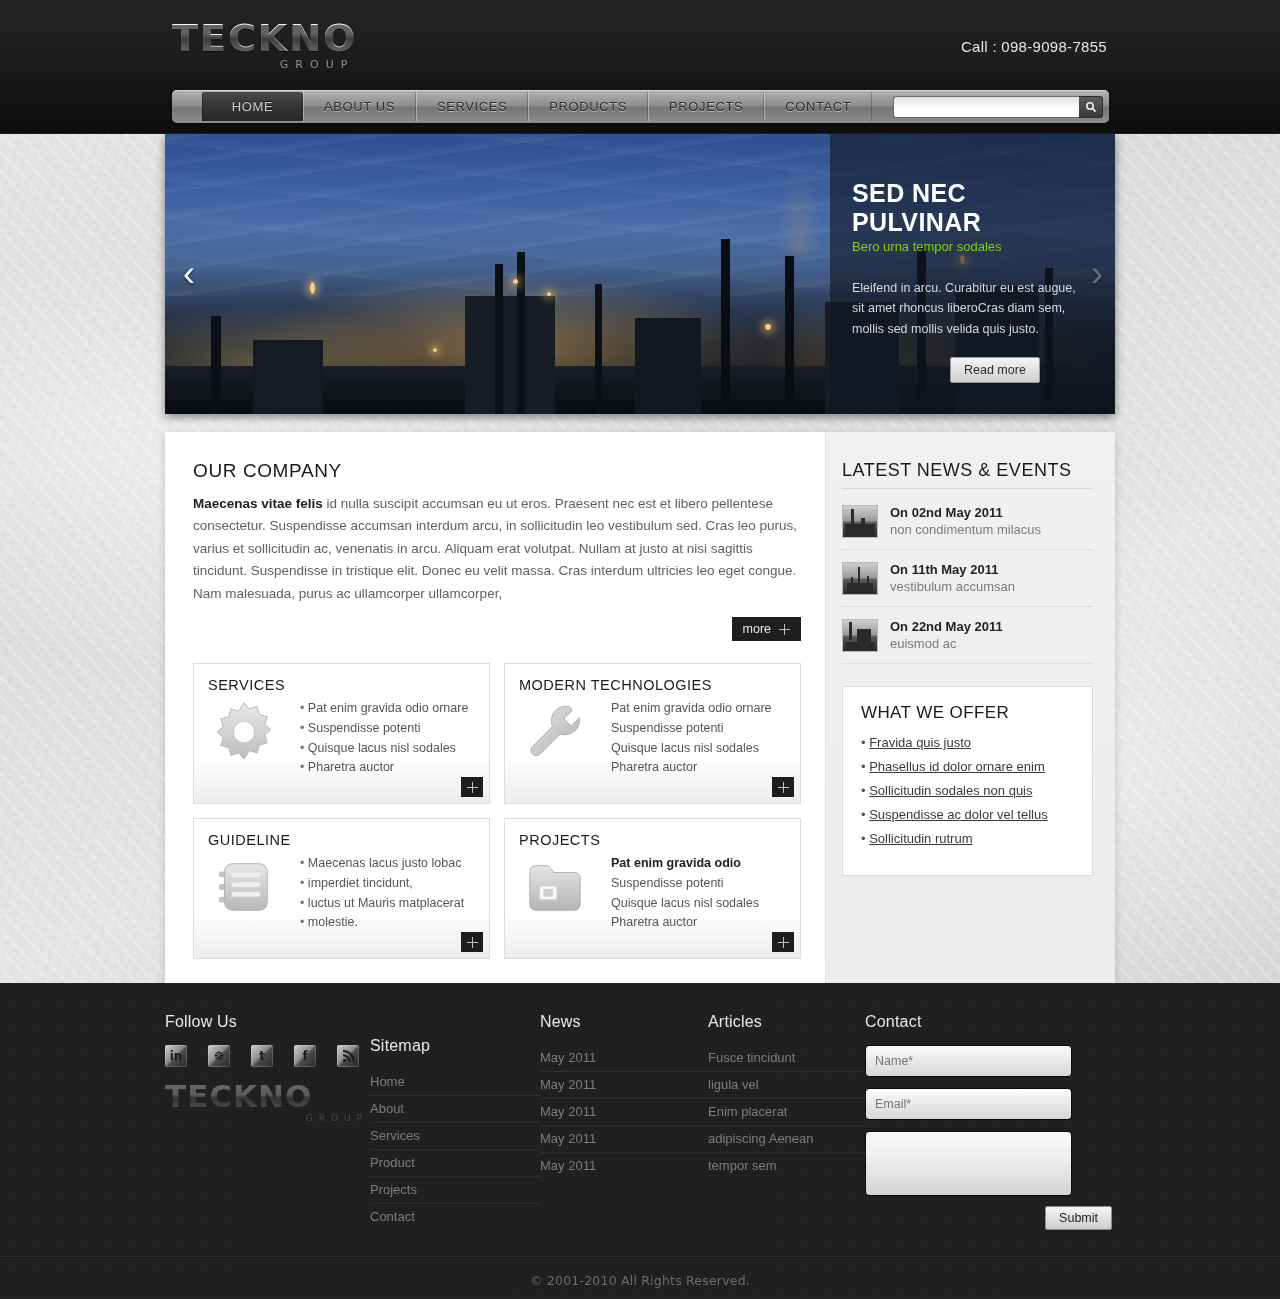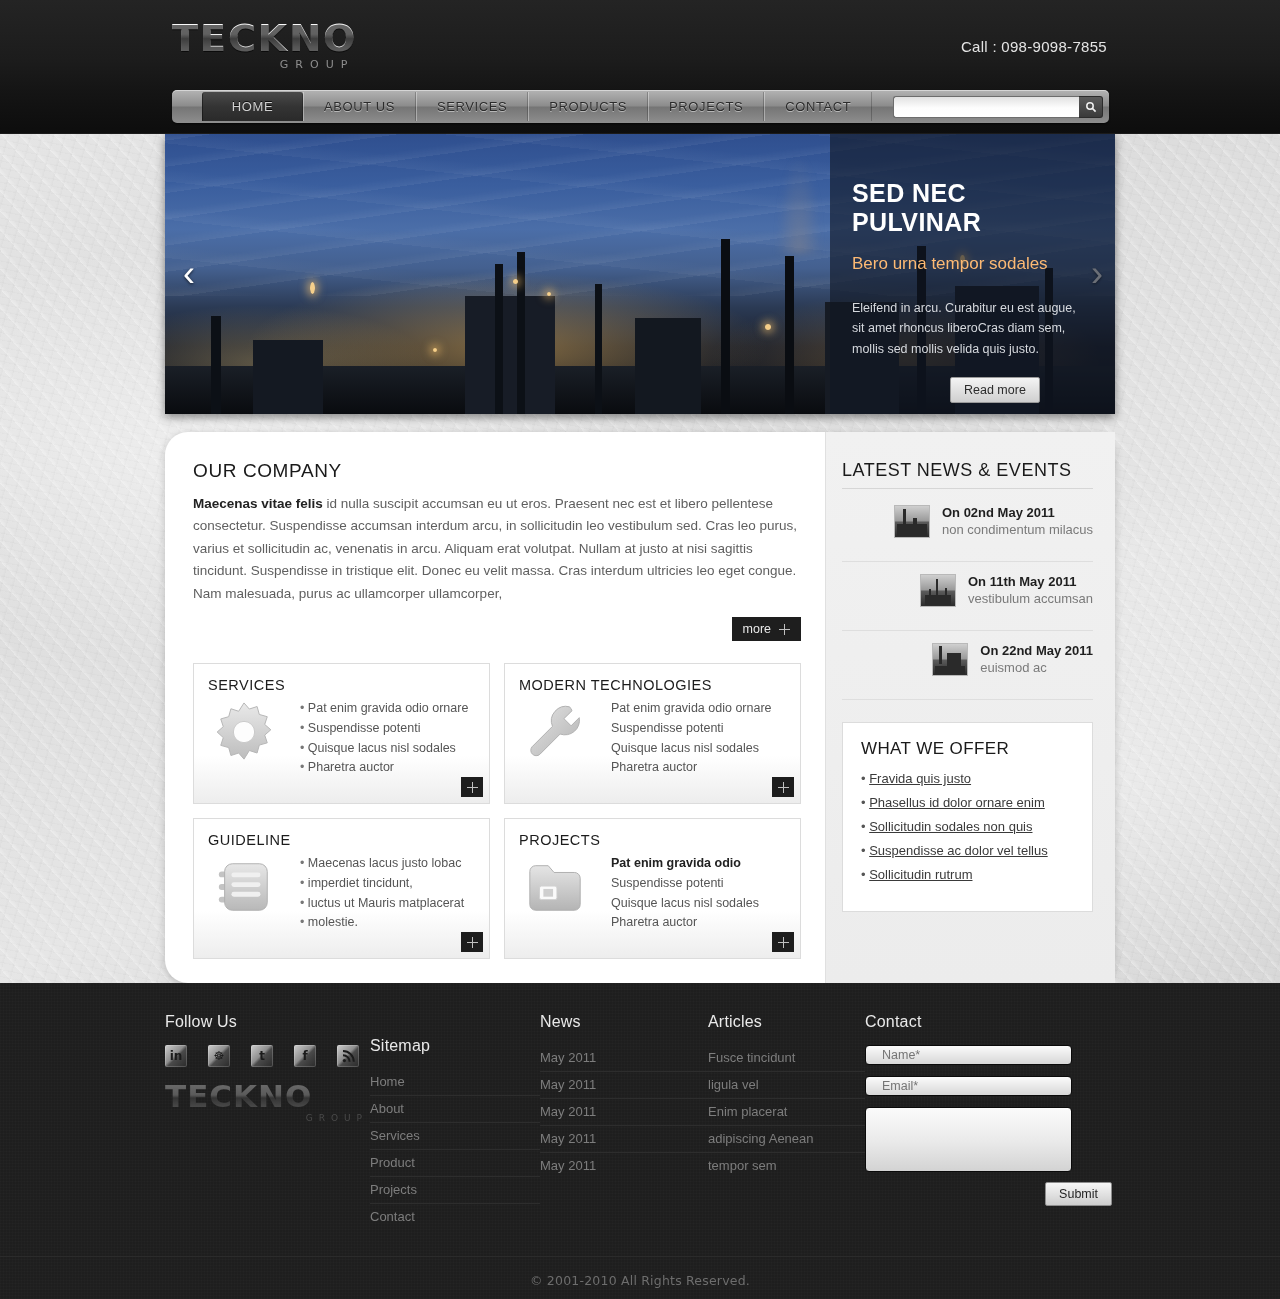--- a/index.html
+++ b/index.html
@@ -154,21 +154,21 @@
   }
   .lamp{ position:absolute; border-radius:50%; background:rgba(255,214,140,.95); box-shadow:0 0 8px 3px rgba(255,200,110,.6); }
 
   .hero-cap{
     position:absolute; right:0; top:0; bottom:0; width:285px;
     background:rgba(16,22,36,.62);
     padding:45px 28px 0 22px;
     color:#fff;
   }
   .hero-title{ font-size:25px; font-weight:bold; letter-spacing:.4px; }
-  .hero-sub{ font-size:17px; margin-top:17px; color:#fdba74; font-weight:normal; }
+  .hero-sub{ font-size:13px; margin-top:2px; color:#84cc16; font-weight:normal; }
   .hero-text{ font-size:12.5px; line-height:1.62; margin-top:24px; color:#d6d9de; }
   .read-more{
     display:inline-block; margin-top:18px; margin-left:98px;
     padding:5px 13px; font-size:12.5px; color:#2c2c2c;
     background:linear-gradient(180deg,#f4f4f4,#cfcfcf);
     border:1px solid #9a9a9a; border-radius:2px; cursor:pointer;
   }
   .arrow{
     position:absolute; top:50%; transform:translateY(-50%);
     color:#fff; font-size:36px; line-height:1; cursor:pointer;
@@ -176,21 +176,21 @@
   }
   .arrow.prev{ left:18px; }
   .arrow.next{ right:12px; }
 
   
   .main{
     position:relative; z-index:2;
     width:950px; margin:18px auto 0;
     background:#fff;
     box-shadow:0 2px 8px rgba(0,0,0,.18);
-    display:flex; min-height:551px;border-radius:23px;
+    display:flex; min-height:551px;
   }
   .col-left{ width:660px; padding:28px 24px 0 28px; }
   .col-right{
     width:290px; padding:28px 22px 0 16px;
     background:linear-gradient(180deg,#f1f1f1,#ececec);
     border-left:1px solid #e0e0e0;
   }
 
   h2.sec{
     font-size:19px; font-weight:normal; letter-spacing:.6px;
@@ -235,21 +235,21 @@
     display:flex; align-items:center; justify-content:center; cursor:pointer;
   }
 
   
   h2.sidehead{
     font-size:18px; font-weight:normal; letter-spacing:.5px; color:#1a1a1a;
     padding-bottom:7px; border-bottom:1px solid #d6d6d6; margin-bottom:4px;
   }
   .news-item{
     display:flex; gap:12px; align-items:flex-start;
-    padding:12px 0 23px; border-bottom:1px solid #dedede;justify-content:flex-end;
+    padding:12px 0 11px; border-bottom:1px solid #dedede;
   }
   .news-item:last-child{ border-bottom:none; }
   .thumb{
     width:36px; height:33px; flex:0 0 36px;
     background:linear-gradient(180deg,#cfcfcf 0%,#9a9a9a 48%,#5c5c5c 52%,#2b2b2b 100%);
     position:relative; overflow:hidden; border:1px solid #b9b9b9;
   }
   .thumb i{ position:absolute; background:#2a2a2a; display:block; }
   .news-date{ font-size:13px; color:#1f1f1f; font-weight:bold; }
   .news-desc{ font-size:13px; color:#7a7a7a; margin-top:2px; }
@@ -304,25 +304,25 @@
   .flogo .m{
     font-family:"DejaVu Sans", sans-serif; font-weight:bold;
     font-size:31px; letter-spacing:1px; line-height:1;
     background:linear-gradient(180deg,#6e6e6e 0%,#5a5a5a 45%,#343434 55%,#555 100%);
     -webkit-background-clip:text; background-clip:text;
     color:transparent; -webkit-text-fill-color:transparent;
   }
   .flogo .s{ font-family:"DejaVu Sans", sans-serif; font-size:9px; letter-spacing:6px; color:#4a4a4a; text-align:right; padding-right:2px; margin-top:1px; }
 
   .field{
-    display:block; width:207px; height:20px; margin-bottom:11px;
+    display:block; width:207px; height:32px; margin-bottom:11px;
     border:1px solid #0a0a0a; border-radius:4px;
     background:linear-gradient(180deg,#fbfbfb 0%,#e9e9e9 50%,#d7d7d7 100%);
     font-family:"Liberation Sans", sans-serif; font-size:12.5px;
-    padding:0 16px; color:#3b3b3b; outline:none;
+    padding:0 9px; color:#3b3b3b; outline:none;
   }
   .area{
     display:block; width:207px; height:65px; border:1px solid #0a0a0a; border-radius:4px;
     background:linear-gradient(180deg,#fbfbfb 0%,#e9e9e9 55%,#d3d3d3 100%);
     resize:none; outline:none;
     font-family:"Liberation Sans", sans-serif; font-size:12.5px; padding:6px 9px;
   }
   .submit{
     float:right; margin-top:10px; margin-right:3px;
     padding:4px 13px; font-size:12.5px; color:#1f1f1f;

